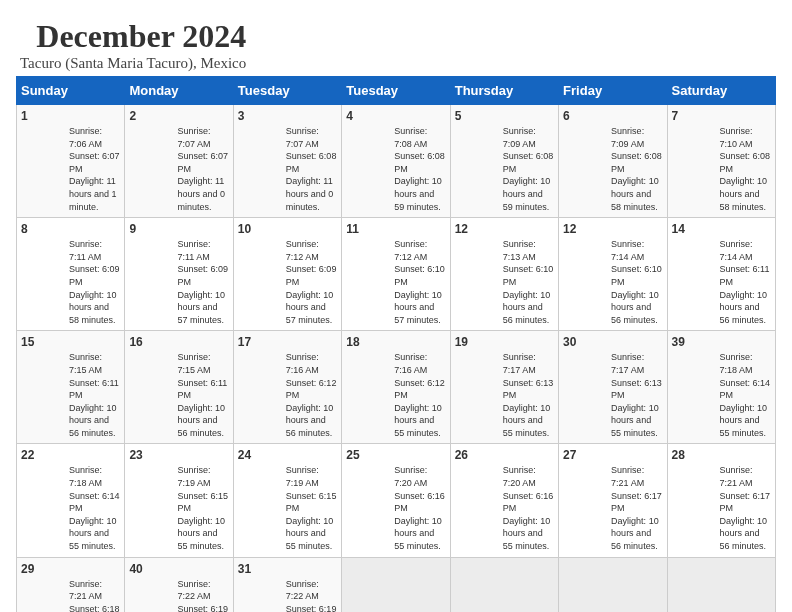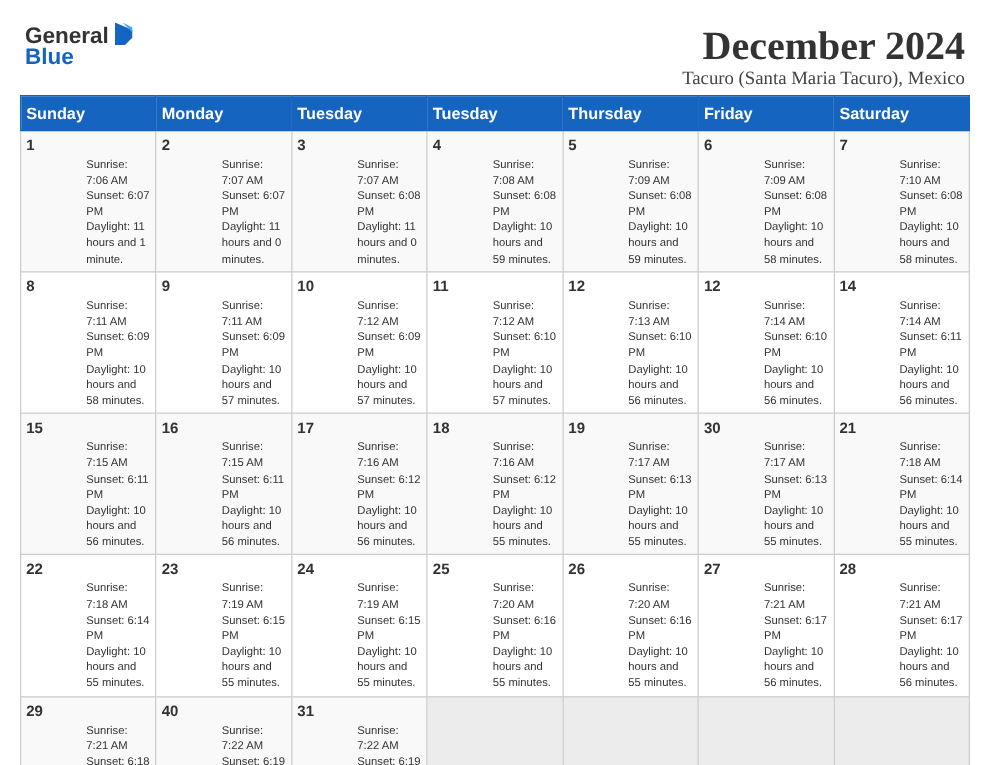--- a/index.html
+++ b/index.html
@@ -87,30 +87,20 @@
       font-size: 9px;
       line-height: 1.4;
       color: #333;
       margin-left: 48px;
     }
   </style>
 </head>
 <body>
 
 <div class="header-area">
-  <div class="logo">
-    <div style="display:flex;align-items:center;">
-      <span class="logo-general">General</span>
-      <svg width="18" height="18" viewBox="0 0 18 18" style="margin-left:1px;margin-top:-4px;">
-        <polygon points="4,0 18,6 18,12 12,18 4,18 4,0" fill="#1565c0"></polygon>
-        <polygon points="10,0 18,4 18,8" fill="#42a5f5"></polygon>
-      </svg>
-    </div>
-    <span class="logo-blue" style="margin-top:-4px;">Blue</span>
-  </div>
   <div class="title-area">
     <div class="month-title">December 2024</div>
     <div class="location-title">Tacuro (Santa Maria Tacuro), Mexico</div>
   </div>
 </div>
 
 <div class="calendar-wrap">
   <table>
     <thead>
       <tr id="header-row">
@@ -203,21 +193,21 @@
           </td>
           <td>
             <span class="day-number">19</span>
             <div class="cell-text">Sunrise: 7:17 AM<br>Sunset: 6:13 PM<br>Daylight: 10 hours and 55 minutes.</div>
           </td>
           <td>
             <span class="day-number">30</span>
             <div class="cell-text">Sunrise: 7:17 AM<br>Sunset: 6:13 PM<br>Daylight: 10 hours and 55 minutes.</div>
           </td>
           <td>
-            <span class="day-number">21</span>
+            <span class="day-number">39</span>
             <div class="cell-text">Sunrise: 7:18 AM<br>Sunset: 6:14 PM<br>Daylight: 10 hours and 55 minutes.</div>
           </td>
         </tr>
         <tr>
           <td>
             <span class="day-number">22</span>
             <div class="cell-text">Sunrise: 7:18 AM<br>Sunset: 6:14 PM<br>Daylight: 10 hours and 55 minutes.</div>
           </td>
           <td>
             <span class="day-number">23</span>

